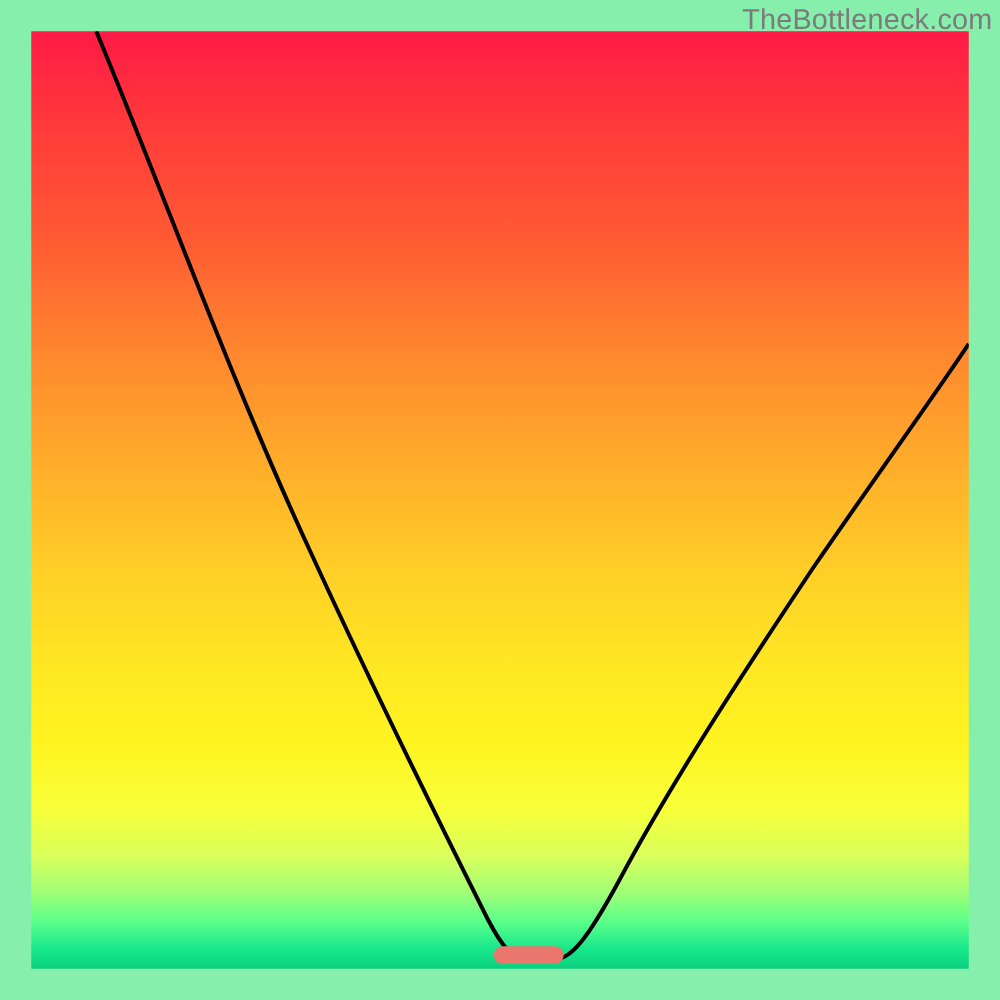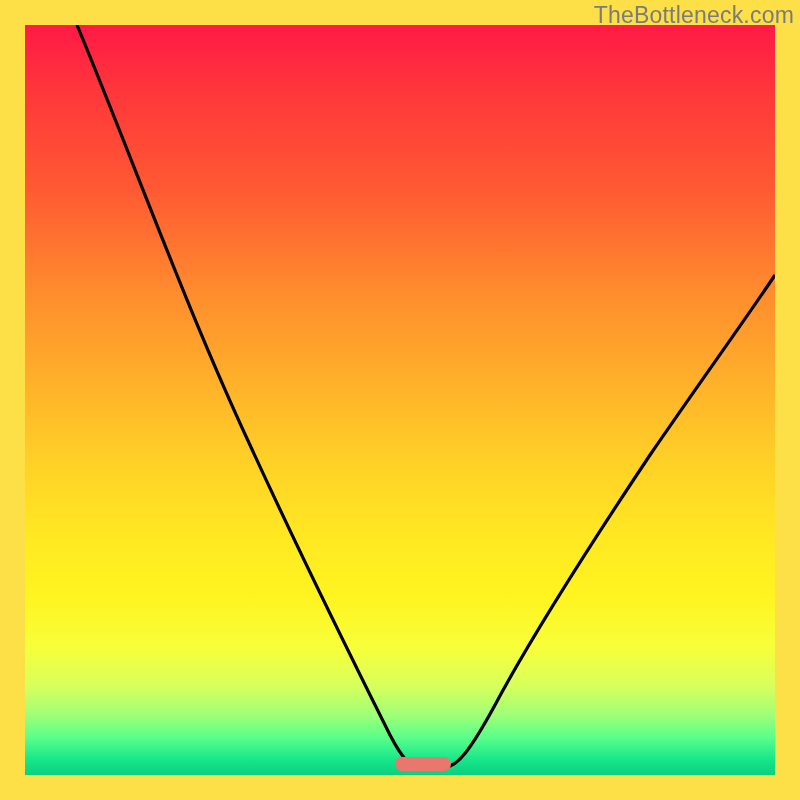--- a/index.html
+++ b/index.html
@@ -10,21 +10,21 @@
     background: #000;
     overflow: hidden;
     font-family: Arial, Helvetica, sans-serif;
   }
   .frame {
     position: absolute;
     left: 0;
     top: 0;
     width: 800px;
     height: 800px;
-    background: #fde047;
+    background: #86efac;
   }
   .plot {
     position: absolute;
     left: 25px;
     top: 25px;
     width: 750px;
     height: 750px;
     background: linear-gradient(
       to bottom,
       #ff1a46 0%,

